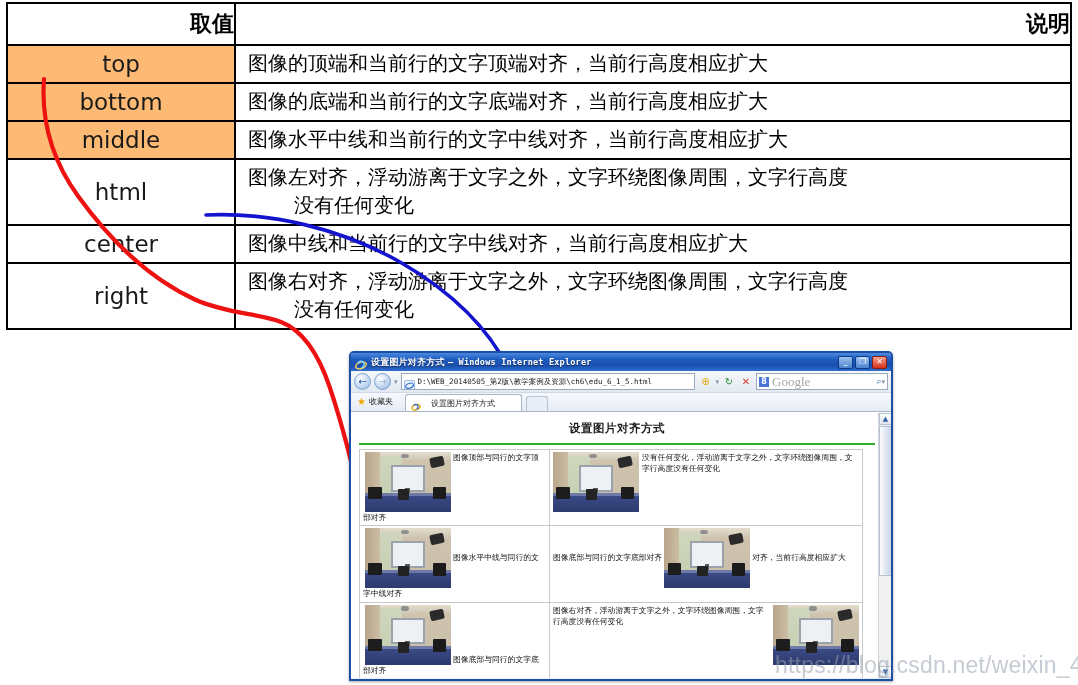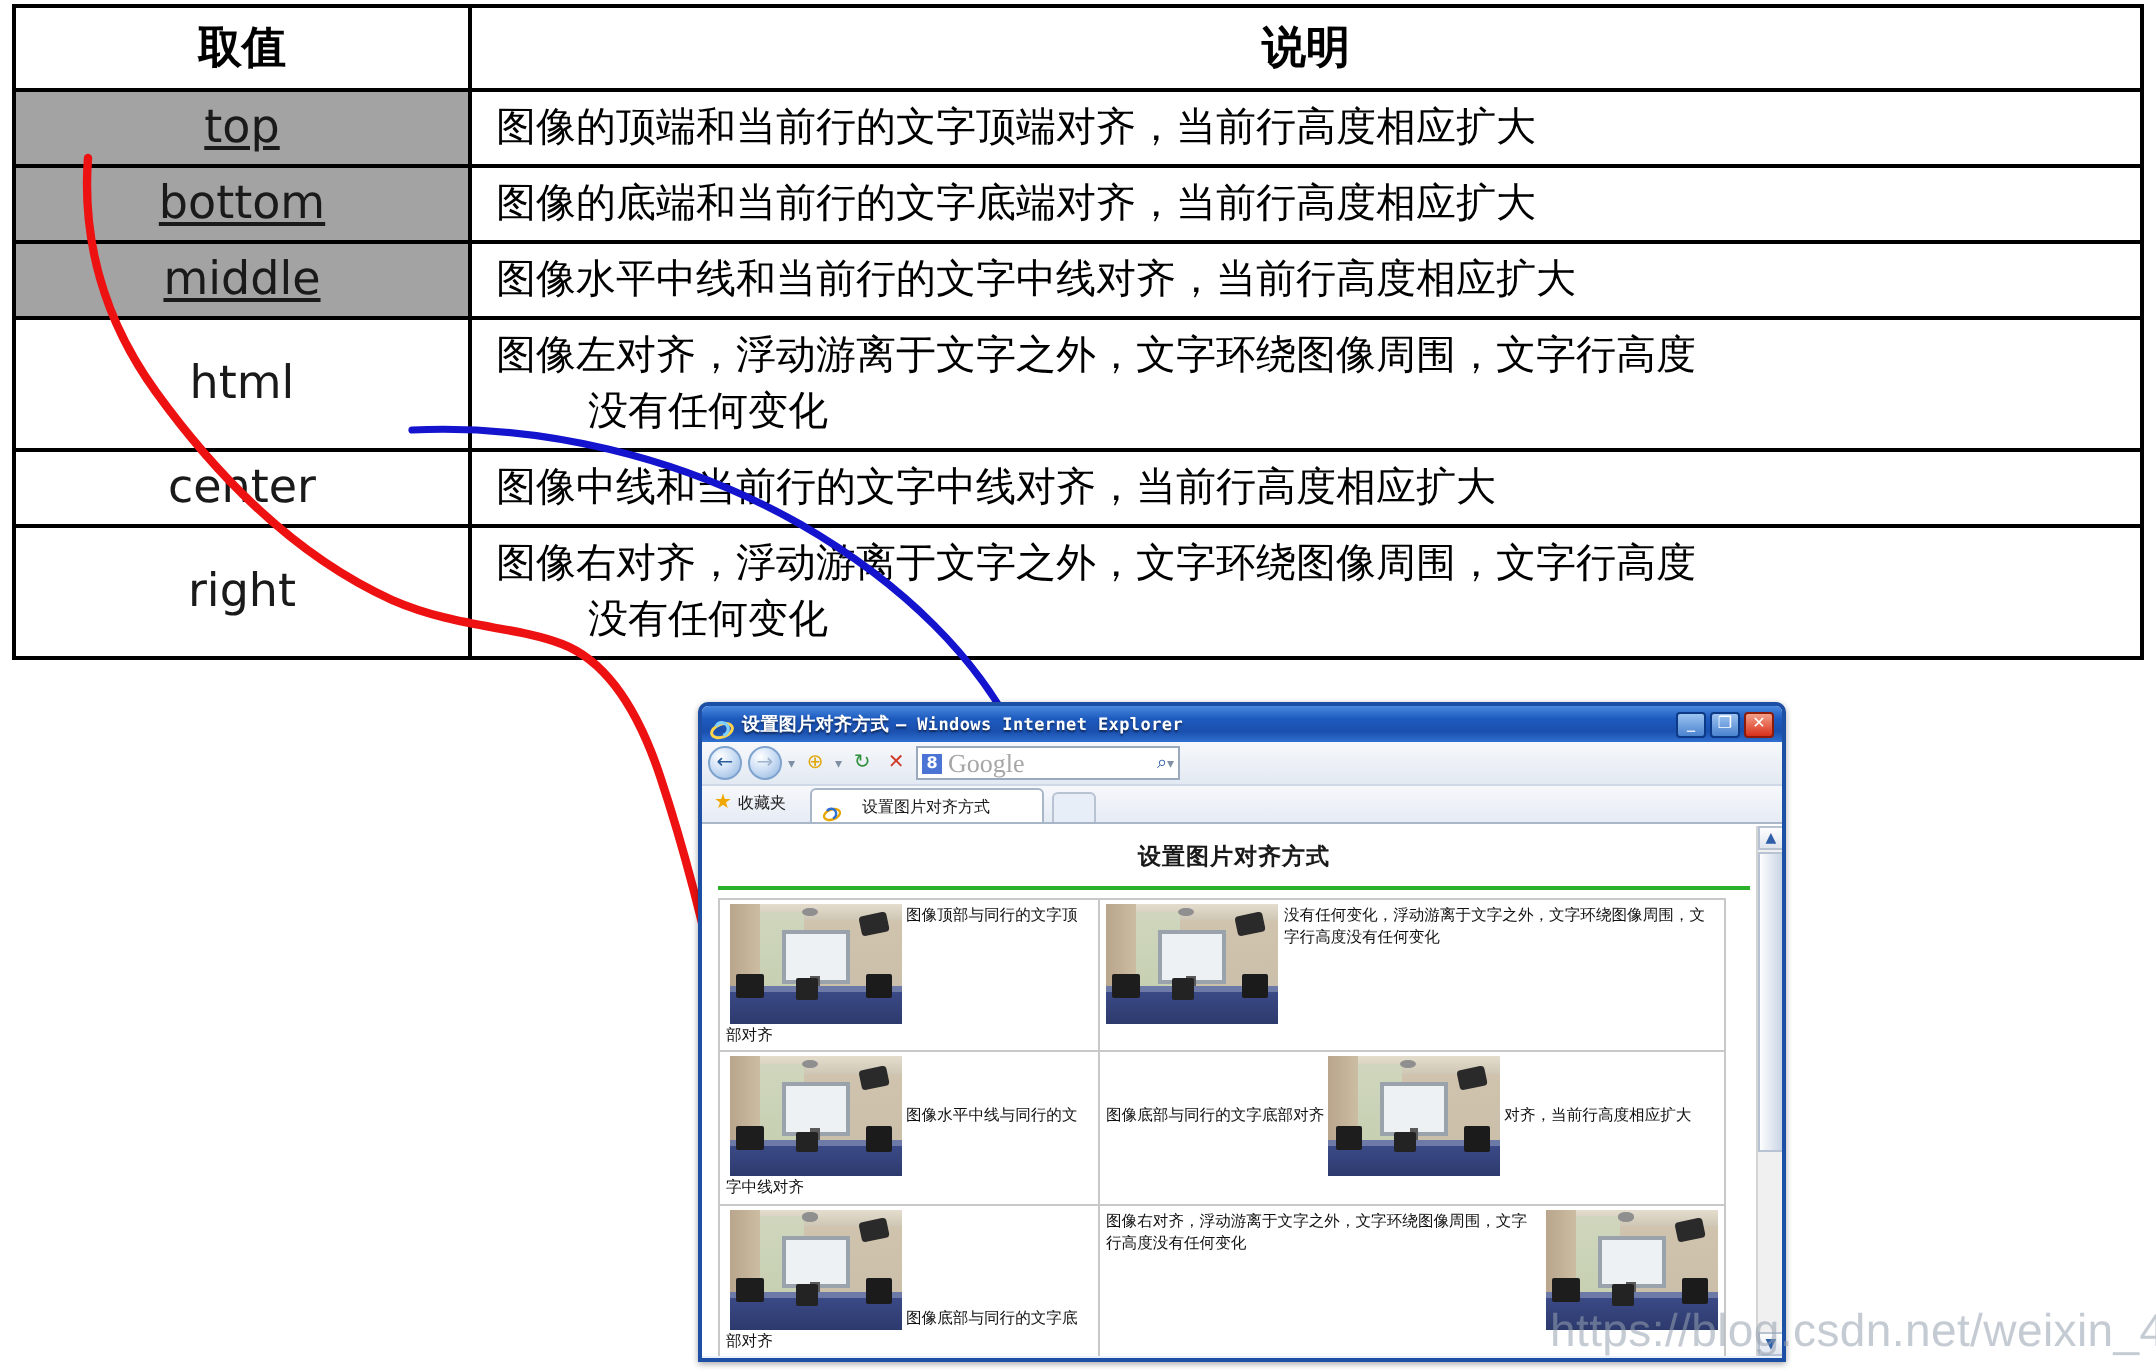--- a/index.html
+++ b/index.html
@@ -23,32 +23,32 @@
   .attr-table td, .attr-table th {
     border: 2px solid #000;
     padding: 0;
     vertical-align: middle;
   }
   .attr-table .col-val { width: 228px; }
   .attr-table thead th {
     height: 42px;
     font-size: 22px;
     font-weight: bold;
-    text-align: center;
+    text-align: right;
     color: #000;
     background: #fff;
   }
   .attr-table tbody td.val {
     text-align: center;
     font-size: 23px;
     color: #1a1a1a;
     font-weight: normal;
     padding: 4px 0;
   }
-  .attr-table tbody tr.shaded td.val { background: #a3a3a3; text-decoration: underline; }
+  .attr-table tbody tr.shaded td.val { background: #fdba74; }
   .attr-table tbody td.desc {
     font-size: 20px;
     color: #000;
     padding: 4px 10px 4px 12px;
     line-height: 1.38;
     text-align: left;
   }
   .attr-table tbody td.desc .indent2 {
     display: block;
     text-indent: 2.3em;
@@ -383,20 +383,29 @@
     <div class="ie-chrome">
 
       <div class="ie-navbar">
         <span class="nav-circle">
             <span>←</span>
           </span>
         <span class="nav-circle dim">
             <span>→</span>
           </span>
         <span class="nav-caret">▾</span>
+        <span class="addr-box">
+          <span class="addr-ico">
+            <svg width="11" height="11" viewBox="0 0 12 12">
+              <rect x="0.5" y="0.5" width="11" height="11" rx="1.5" fill="#e9f2fc" stroke="#8fb4de"></rect>
+              <ellipse cx="6" cy="6.3" rx="4.4" ry="2.6" fill="none" stroke="#2f6fd0" stroke-width="1.2" transform="rotate(-20 6 6.3)"></ellipse>
+            </svg>
+          </span>
+          <span class="addr-text">D:\WEB_20140505_第2版\教学案例及资源\ch6\edu_6_1_5.html</span>
+        </span>
         <span class="tool-ico" style="color:#e0a70c">⊕</span>
         <span class="nav-caret">▾</span>
         <span class="tool-ico" style="color:#2d8f3a">↻</span>
         <span class="tool-ico" style="color:#cf3a2a">✕</span>
         <span class="search-box">
           <span class="search-g">8</span>
           <span class="search-ph">Google</span>
           <span class="search-btn">⌕</span>
           <span class="nav-caret">▾</span>
         </span>

